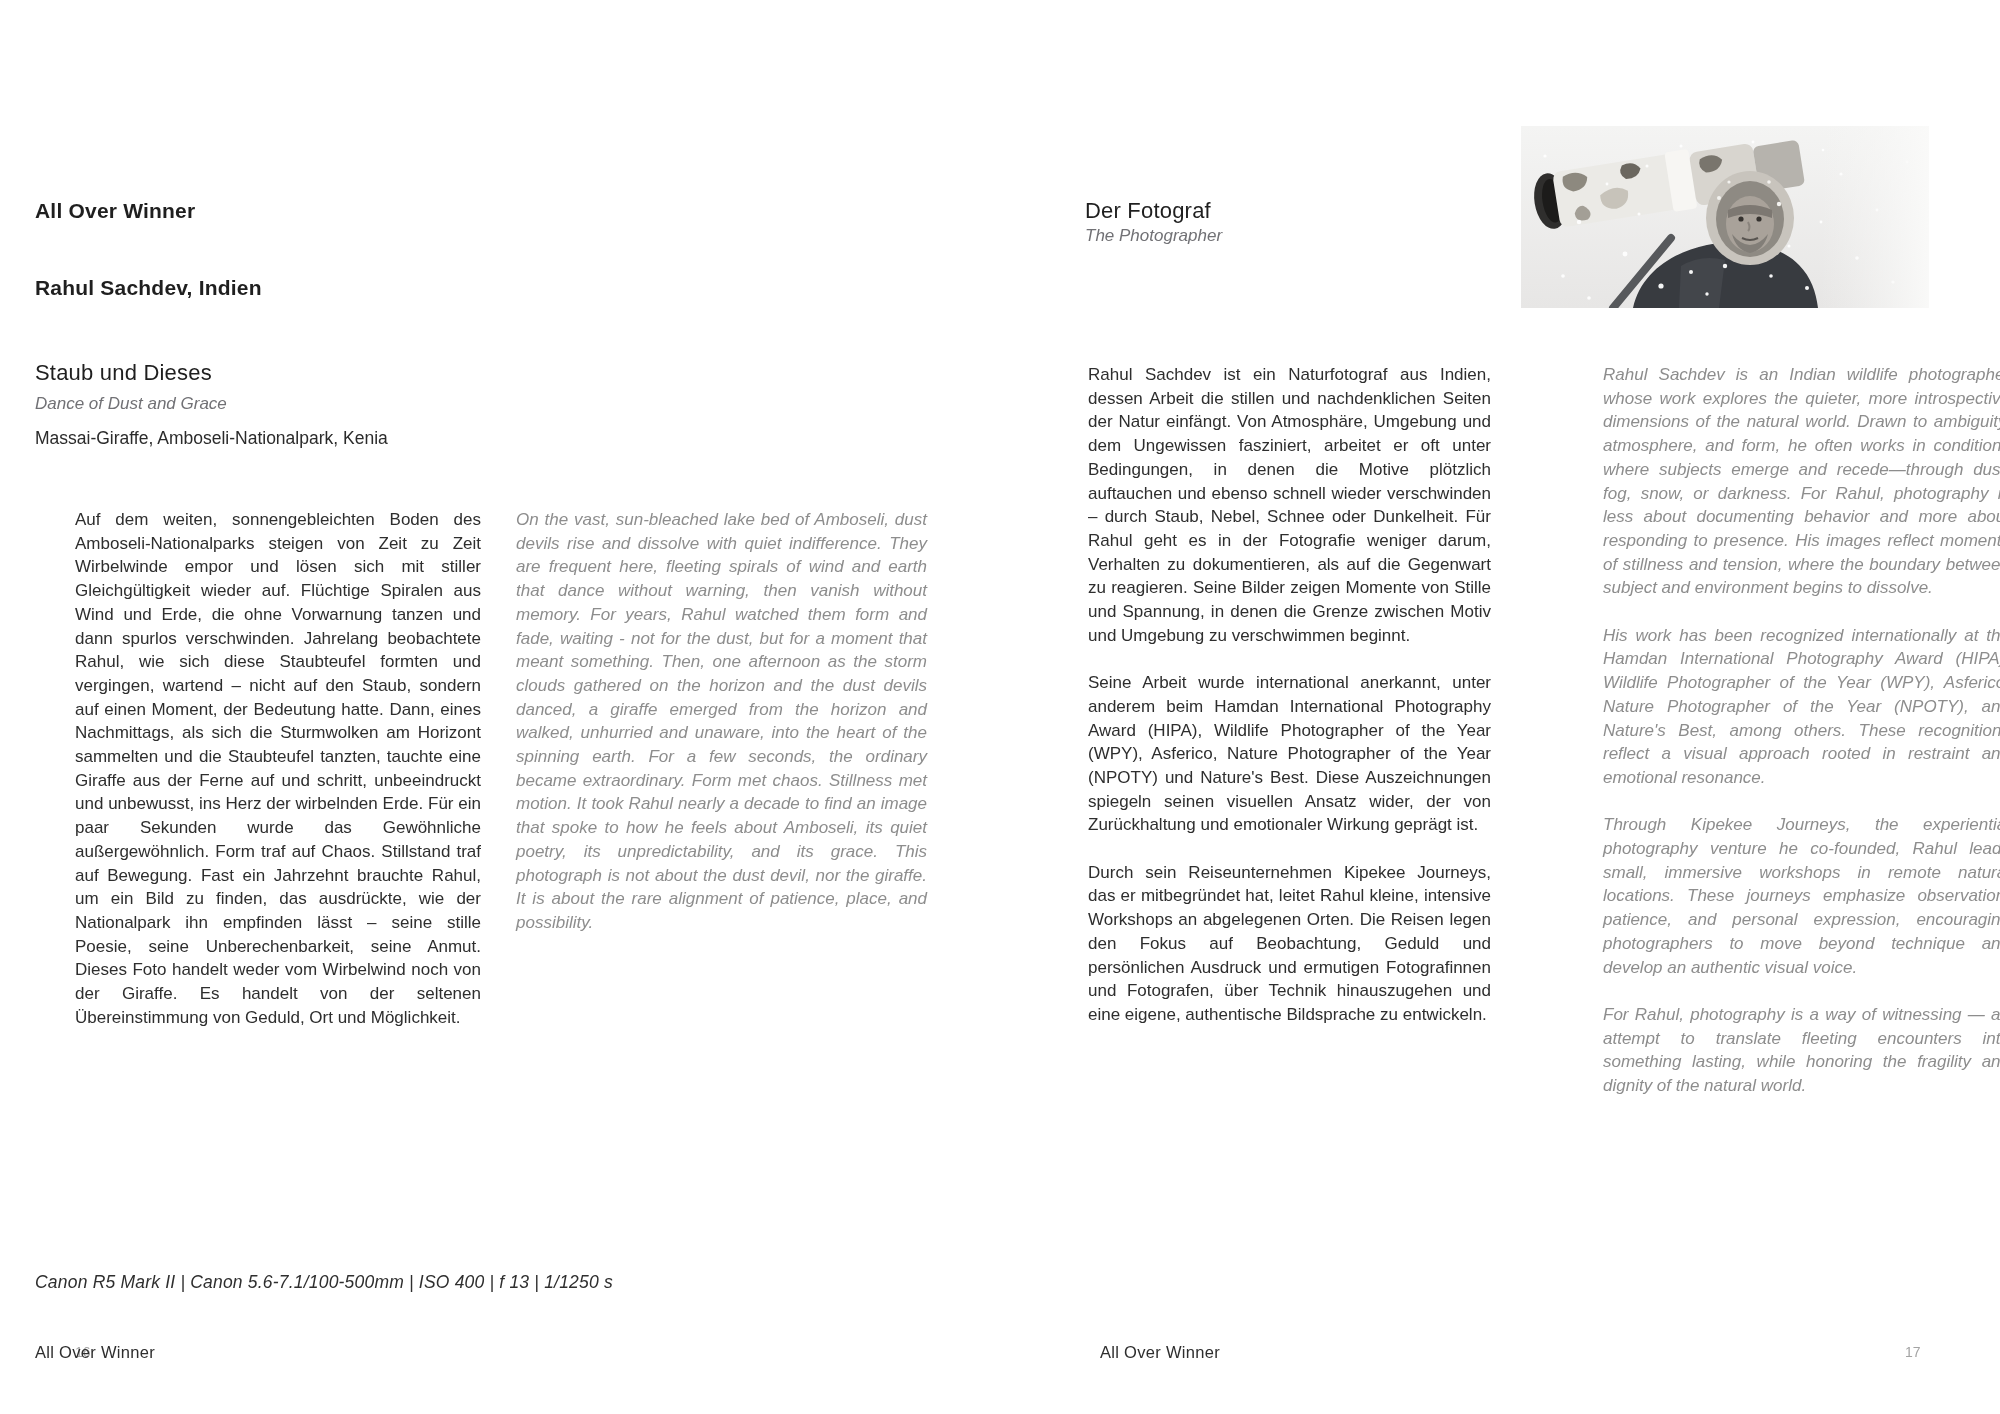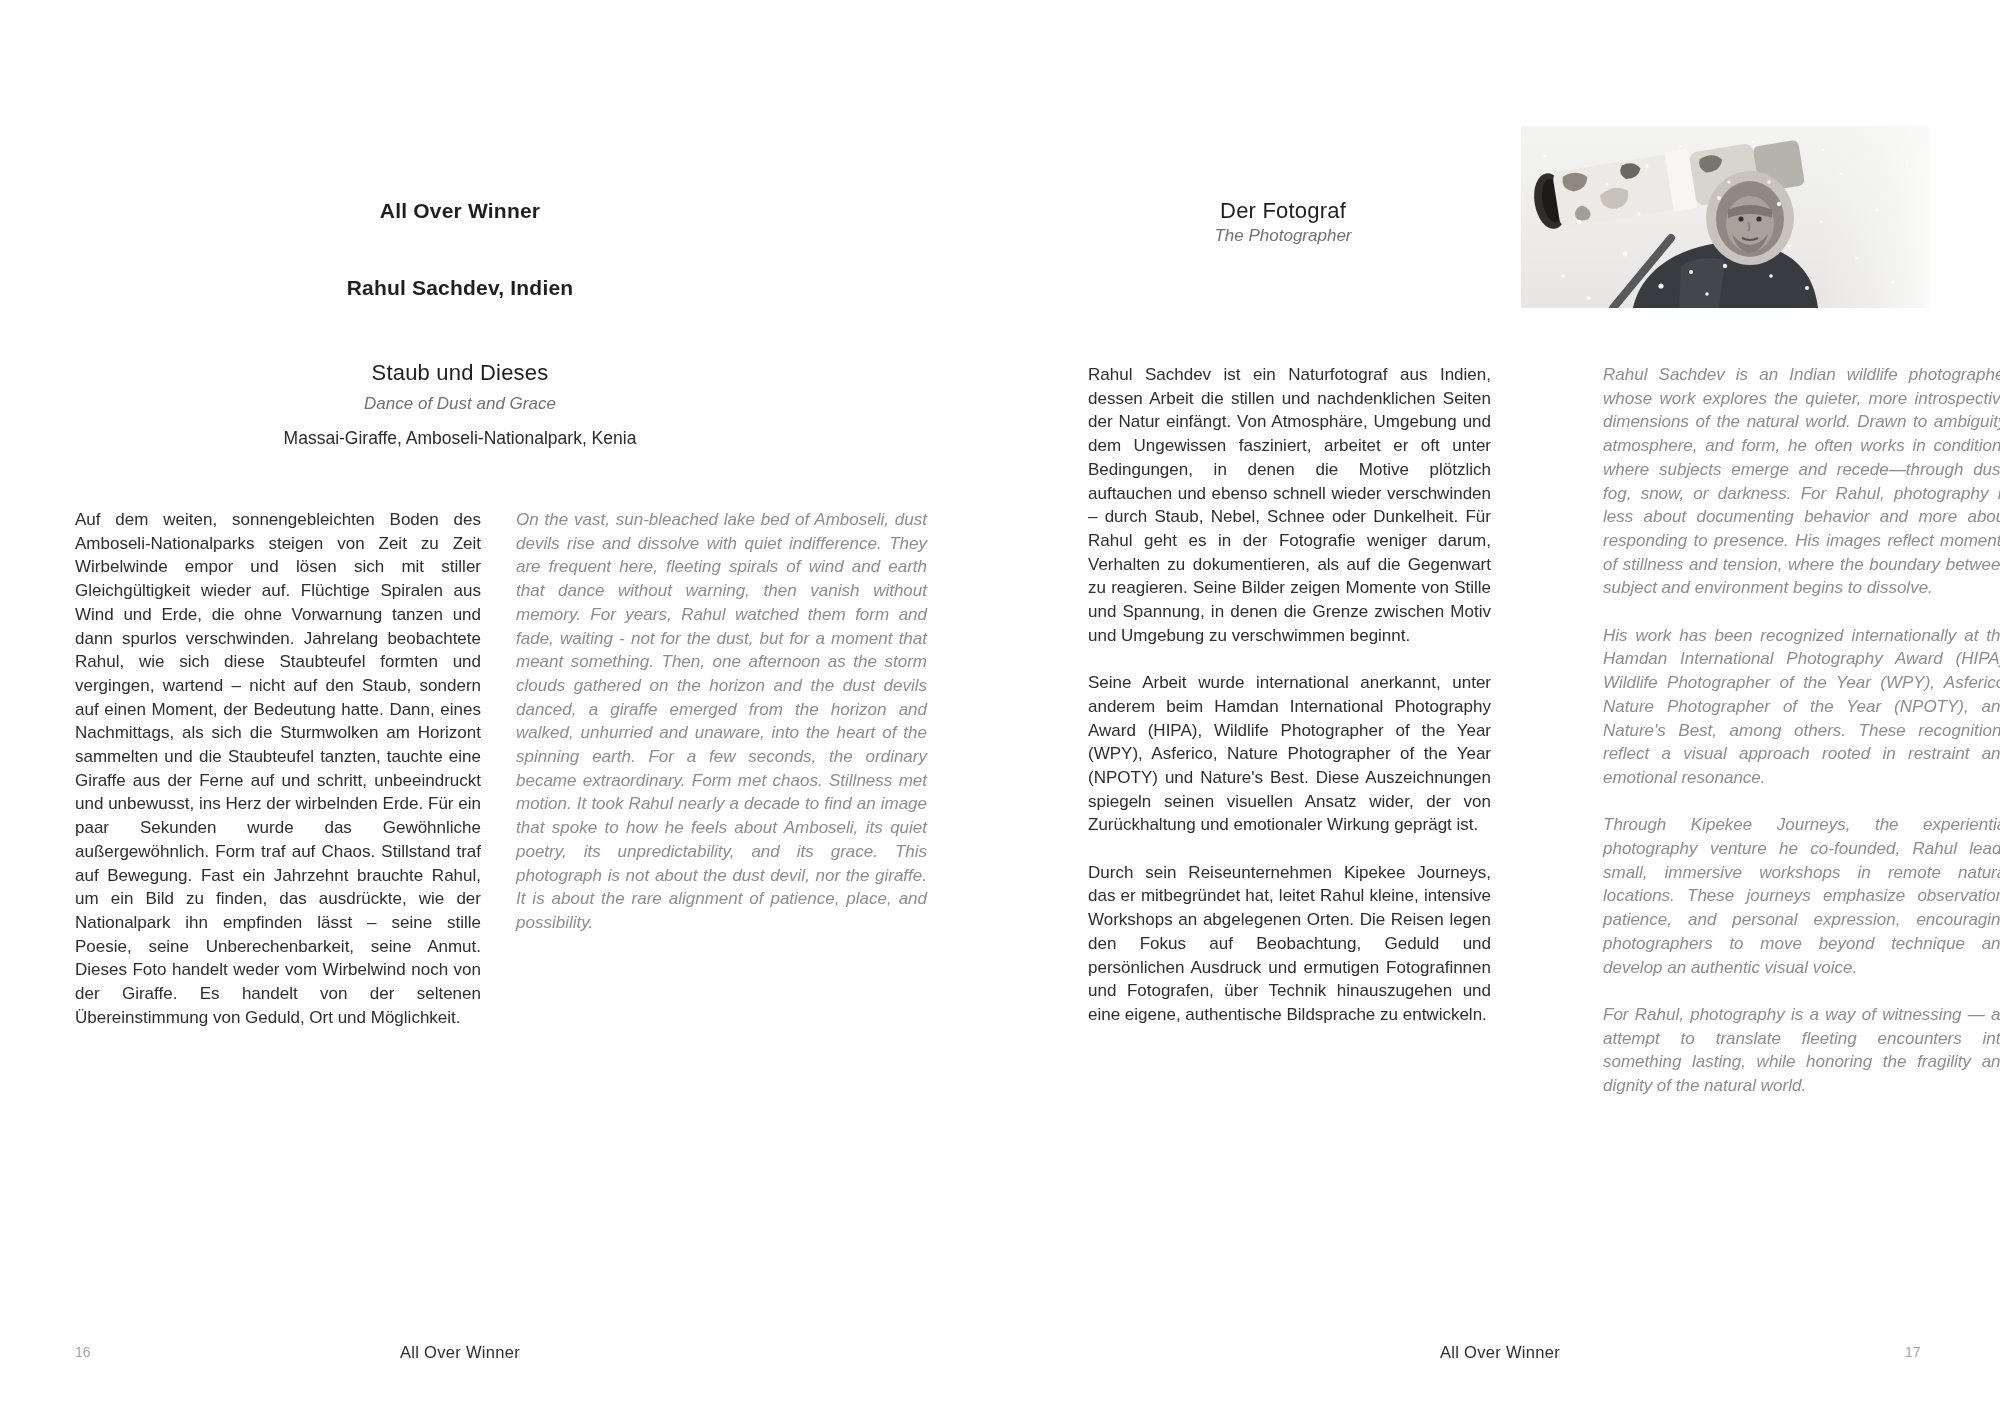--- a/index.html
+++ b/index.html
@@ -6,21 +6,21 @@
   .spread {
     position: relative;
     width: 2000px;
     height: 1414px;
     background: #ffffff;
     font-family: "Liberation Sans", sans-serif;
     color: #2b2b2b;
     overflow: hidden;
   }
   .abs { position: absolute; }
-  .center { text-align: center; }
+  .center { }
 
   .h-bold-lg   { font-size: 21px; font-weight: 700; color: #1f1f1f; letter-spacing: 0.2px; }
   .h-bold-xl   { font-size: 22px; font-weight: 400; color: #1f1f1f; letter-spacing: 0.2px; }
   .h-sub-italic{ font-size: 17px; font-style: italic; color: #717175; }
   .h-plain     { font-size: 17.5px; color: #2b2b2b; }
 
   .body-col {
     font-size: 17px;
     line-height: 23.7px;
     text-align: justify;
@@ -63,20 +63,21 @@
   <div class="abs center h-plain" style="left:35px; top:428px; width:850px;">Massai-Giraffe, Amboseli-Nationalpark, Kenia</div>
 
   <div class="abs body-col" style="left:75px; top:508px; width:406px;">
     <p>Auf dem weiten, sonnengebleichten Boden des Amboseli-Nationalparks steigen von Zeit zu Zeit Wirbelwinde empor und lösen sich mit stiller Gleichgültigkeit wieder auf. Flüchtige Spiralen aus Wind und Erde, die ohne Vorwarnung tanzen und dann spurlos verschwinden. Jahrelang beobachtete Rahul, wie sich diese Staubteufel formten und vergingen, wartend – nicht auf den Staub, sondern auf einen Moment, der Bedeutung hatte. Dann, eines Nachmittags, als sich die Sturmwolken am Horizont sammelten und die Staubteufel tanzten, tauchte eine Giraffe aus der Ferne auf und schritt, unbeeindruckt und unbewusst, ins Herz der wirbelnden Erde. Für ein paar Sekunden wurde das Gewöhnliche außergewöhnlich. Form traf auf Chaos. Stillstand traf auf Bewegung. Fast ein Jahrzehnt brauchte Rahul, um ein Bild zu finden, das ausdrückte, wie der Nationalpark ihn empfinden lässt – seine stille Poesie, seine Unberechenbarkeit, seine Anmut. Dieses Foto handelt weder vom Wirbelwind noch von der Giraffe. Es handelt von der seltenen Übereinstimmung von Geduld, Ort und Möglichkeit.</p>
   </div>
 
   <div class="abs body-col gray-italic" style="left:516px; top:508px; width:411px;">
     <p>On the vast, sun-bleached lake bed of Amboseli, dust devils rise and dissolve with quiet indifference. They are frequent here, fleeting spirals of wind and earth that dance without warning, then vanish without memory. For years, Rahul watched them form and fade, waiting - not for the dust, but for a moment that meant something. Then, one afternoon as the storm clouds gathered on the horizon and the dust devils danced, a giraffe emerged from the horizon and walked, unhurried and unaware, into the heart of the spinning earth. For a few seconds, the ordinary became extraordinary. Form met chaos. Stillness met motion. It took Rahul nearly a decade to find an image that spoke to how he feels about Amboseli, its quiet poetry, its unpredictability, and its grace. This photograph is not about the dust devil, nor the giraffe. It is about the rare alignment of patience, place, and possibility.</p>
   </div>
 
+  <div class="abs center caption-italic" style="left:35px; top:1272px; width:850px;">Canon R5 Mark II | Canon 5.6-7.1/100-500mm | ISO 400 | f 13 | 1/1250 s</div>
 
   <div class="abs page-num" style="left:68px; top:1344px;margin-left:7px;">16</div>
 
   <div class="abs center running-title" style="left:35px; top:1343px; width:850px;">All Over Winner</div>
 
   <div class="abs center h-bold-xl" style="left:1085px; top:198px; width:396px;">Der Fotograf</div>
 
   <div class="abs center h-sub-italic" style="left:1085px; top:226px; width:396px;">The Photographer</div>
 
   <div class="abs photo-frame">

